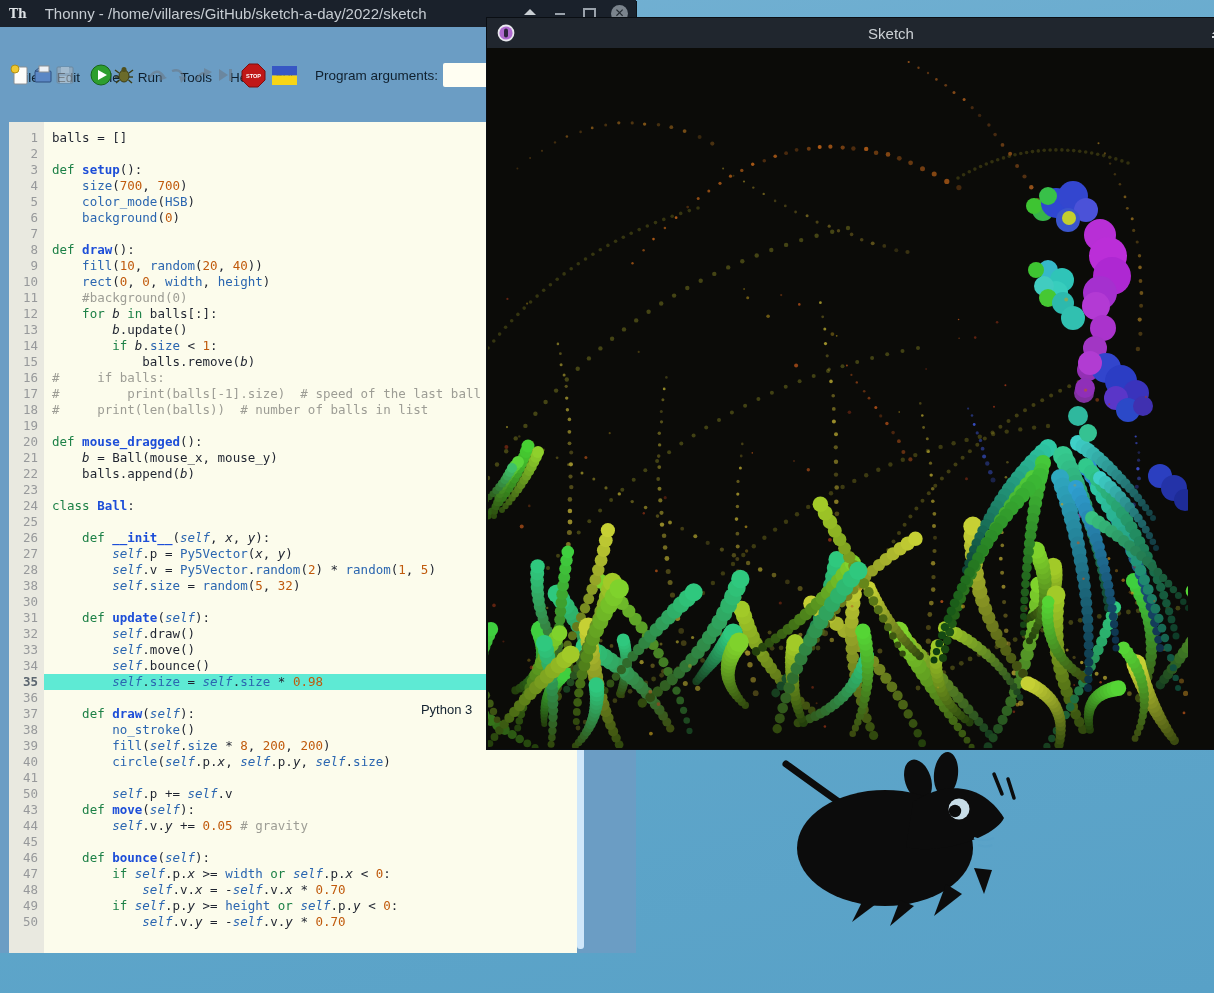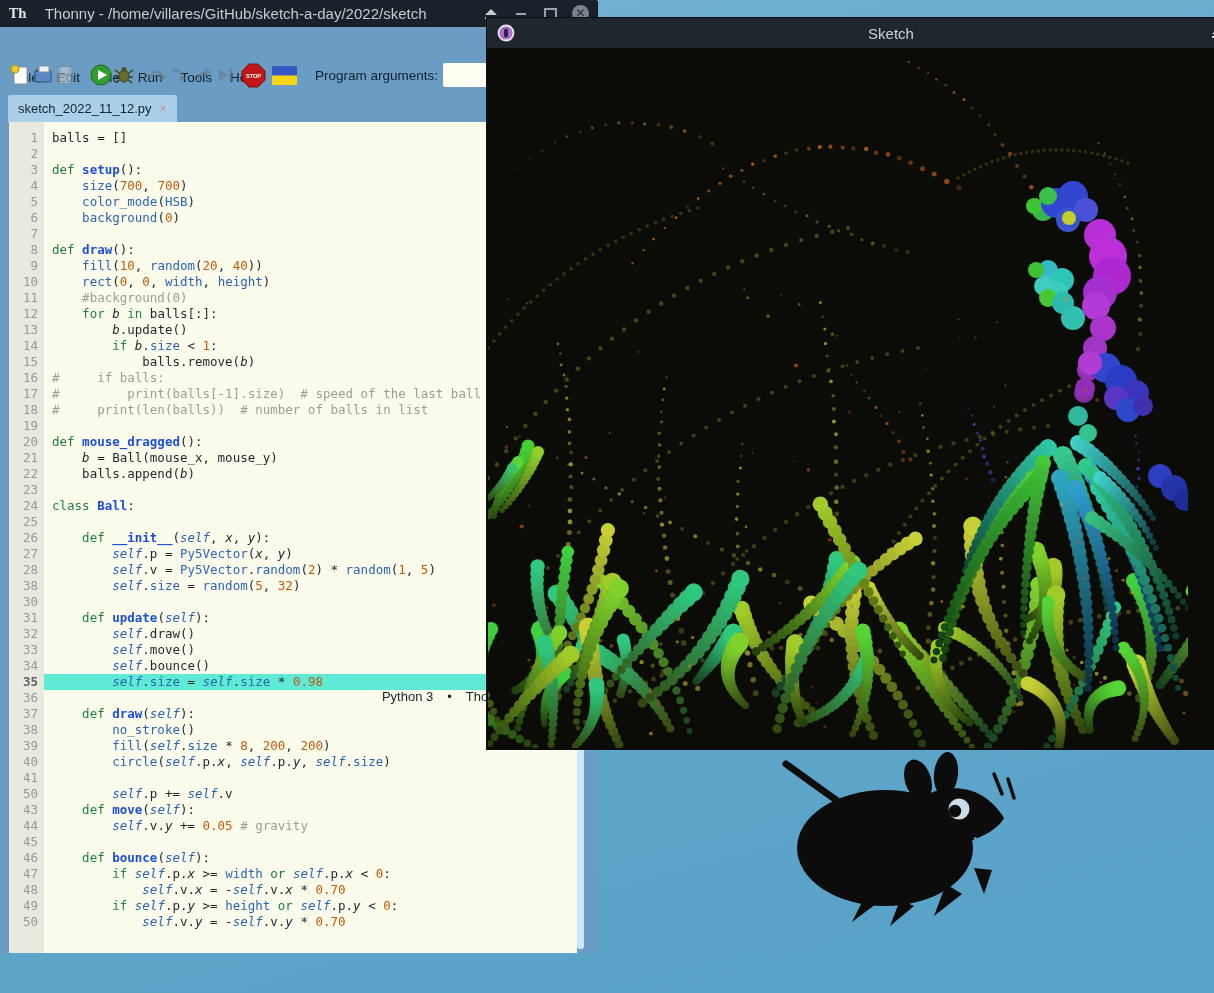--- a/index.html
+++ b/index.html
@@ -1,21 +1,21 @@
 <!DOCTYPE html>
 <html><head>
 <meta charset="utf-8">
 <style>
   html,body{margin:0;padding:0;background:#333;}
   .screen{position:relative;width:1214px;height:993px;overflow:hidden;
     font-family:"Liberation Sans","DejaVu Sans",sans-serif;
     background:linear-gradient(165deg,#76b2d4 0%,#62a8cb 45%,#58a1c7 100%);}
   
   .thonny{position:absolute;left:0;top:0;width:597px;height:717px;
-    background:#6b9dc4;box-shadow:1px 1px 0 #0d1319, -1px 0 0 #0d1319;}
+    background:#6b9dc4;box-shadow:1px 1px 0 #0d1319, -1px 0 0 #0d1319;padding-left:39px;}
   .t-titlebar{position:absolute;left:0;top:0;width:100%;height:27px;background:#1a212b;
     color:#c6ccd2;display:flex;align-items:center;}
   .t-ticon{margin-left:9px;font-family:"DejaVu Serif",serif;font-weight:700;font-size:12px;color:#dfe3e6;}
   .t-title{margin-left:18px;font-size:15px;white-space:nowrap;overflow:hidden;max-width:430px;}
   .t-btns{position:absolute;right:8px;top:0;height:27px;display:flex;align-items:center;gap:13px;}
   .wbtn{width:17px;height:17px;display:flex;align-items:center;justify-content:center;cursor:default;}
   .eject-tri{width:0;height:0;border-left:6px solid transparent;border-right:6px solid transparent;border-bottom:6px solid #c9ced3;}
   .eject-bar{width:12px;height:2px;background:#c9ced3;margin-top:2px;}
   .min-bar{width:10px;height:2px;background:#9aa2ab;}
   .restore-box{width:9px;height:8px;border:2px solid #9aa2ab;}
@@ -45,21 +45,21 @@
   .gln.cur{color:#5c6670;font-weight:700;}
   .codearea{position:absolute;left:44px;top:0;width:533px;height:100%;background:#fcfcec;
     font-family:"DejaVu Sans Mono",monospace;font-size:12.5px;color:#1f2430;
     box-sizing:border-box;padding:8px 0 0 8px;overflow:hidden;}
   .cl{height:16px;line-height:16px;white-space:pre;}
   .cl.hl{background:#5eead4;margin-left:-8px;padding-left:8px;}
   .k{color:#1d8147}.d{color:#1d4ed8;font-weight:700}.bi{color:#2b66b0}.n{color:#c05a0c}
   .c{color:#9d9d95}.it{font-style:italic}.sf{color:#2b66b0;font-style:italic}
   .scrollbar{position:absolute;left:577px;top:4px;width:7px;height:calc(100% - 8px);background:#cfe7fa;border-radius:3px;}
   
-  .t-status{position:absolute;left:0;bottom:0;width:100%;height:28px;display:flex;align-items:flex-start;
+  .t-status{position:absolute;left:0;bottom:0;width:100%;height:28px;display:flex;align-items:flex-end;
     justify-content:flex-end;padding-right:12px;box-sizing:border-box;gap:14px;font-size:13px;color:#132230;}
   .hamburger{font-size:15px;}
   
   .sketchwin{position:absolute;left:487px;top:18px;width:808px;height:731px;background:#0b0b08;
     box-shadow:0 0 0 1px #0a0e13;}
   .s-titlebar{position:absolute;left:0;top:0;width:100%;height:30px;background:#20262e;
     display:flex;align-items:center;}
   .s-title{position:absolute;left:0;right:0;text-align:center;font-size:15px;color:#ccd1d5;}
   .s-icon{position:absolute;left:10px;top:6px;width:18px;height:18px;}
   .s-btns{position:absolute;right:10px;top:0;height:30px;display:flex;align-items:center;gap:16px;z-index:2;}
@@ -182,26 +182,20 @@
       <div class="tbtn" style="left:271px">
         <svg width="25" height="19">
             <rect x="0" y="0" width="25" height="9.5" fill="#3757c4"></rect>
             <rect x="0" y="9.5" width="25" height="9.5" fill="#f7d516"></rect>
           </svg>
       </div>
       <span class="args-label">Program arguments:</span>
       <input class="args-input" type="text" value="" style="">
     </div>
 
-    <div class="t-tabbar">
-      <div class="tab">
-        <span class="tab-label">sketch_2022_11_12.py</span>
-        <span class="tab-close">×</span>
-      </div>
-    </div>
 
     <div class="t-editor">
       <div class="gutter">
           <div class="gln">1</div>
           <div class="gln">2</div>
           <div class="gln">3</div>
           <div class="gln">4</div>
           <div class="gln">5</div>
           <div class="gln">6</div>
           <div class="gln">7</div>

